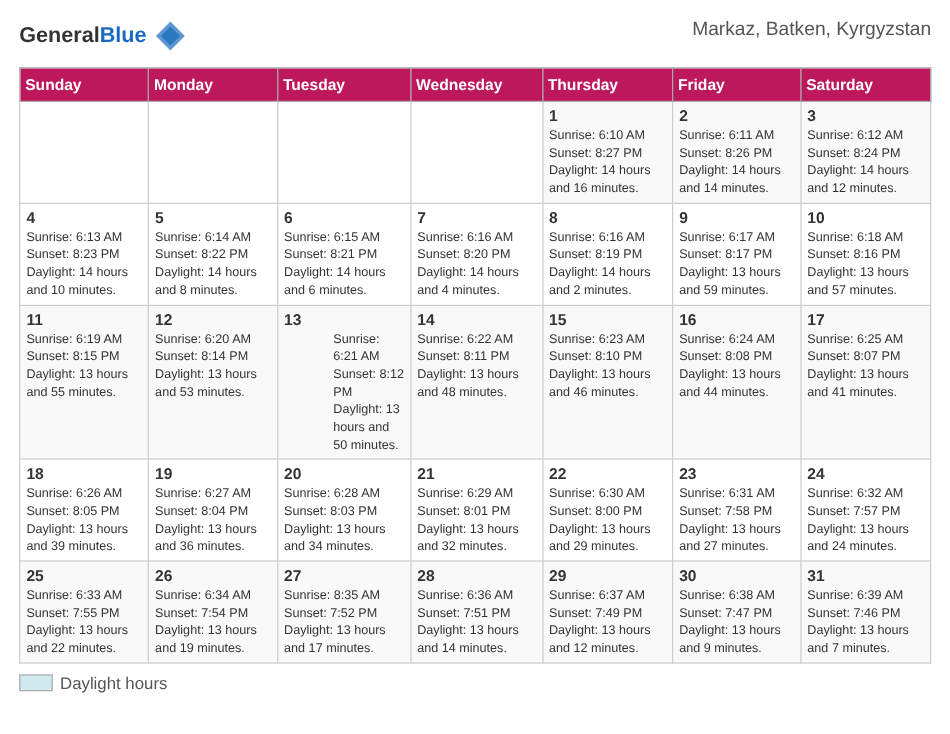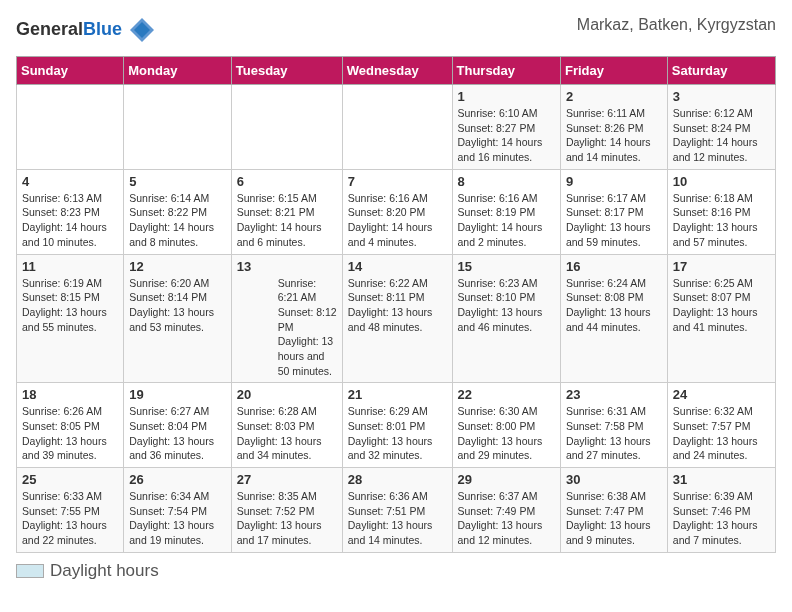--- a/index.html
+++ b/index.html
@@ -85,21 +85,21 @@
       display: block;
       margin-bottom: 2px;
     }
     .day-info {
       font-size: 10.5px;
       color: #333;
       line-height: 1.4;
     }
     .footer-note {
       margin-top: 8px;
-      font-size: 17px;
+      font-size: 14px;
       color: #555;
       display: flex;
       align-items: center;
       gap: 6px;
     }
     .footer-note .swatch {
       display: inline-block;
       width: 28px;
       height: 14px;
       background: #d0e8f0;

